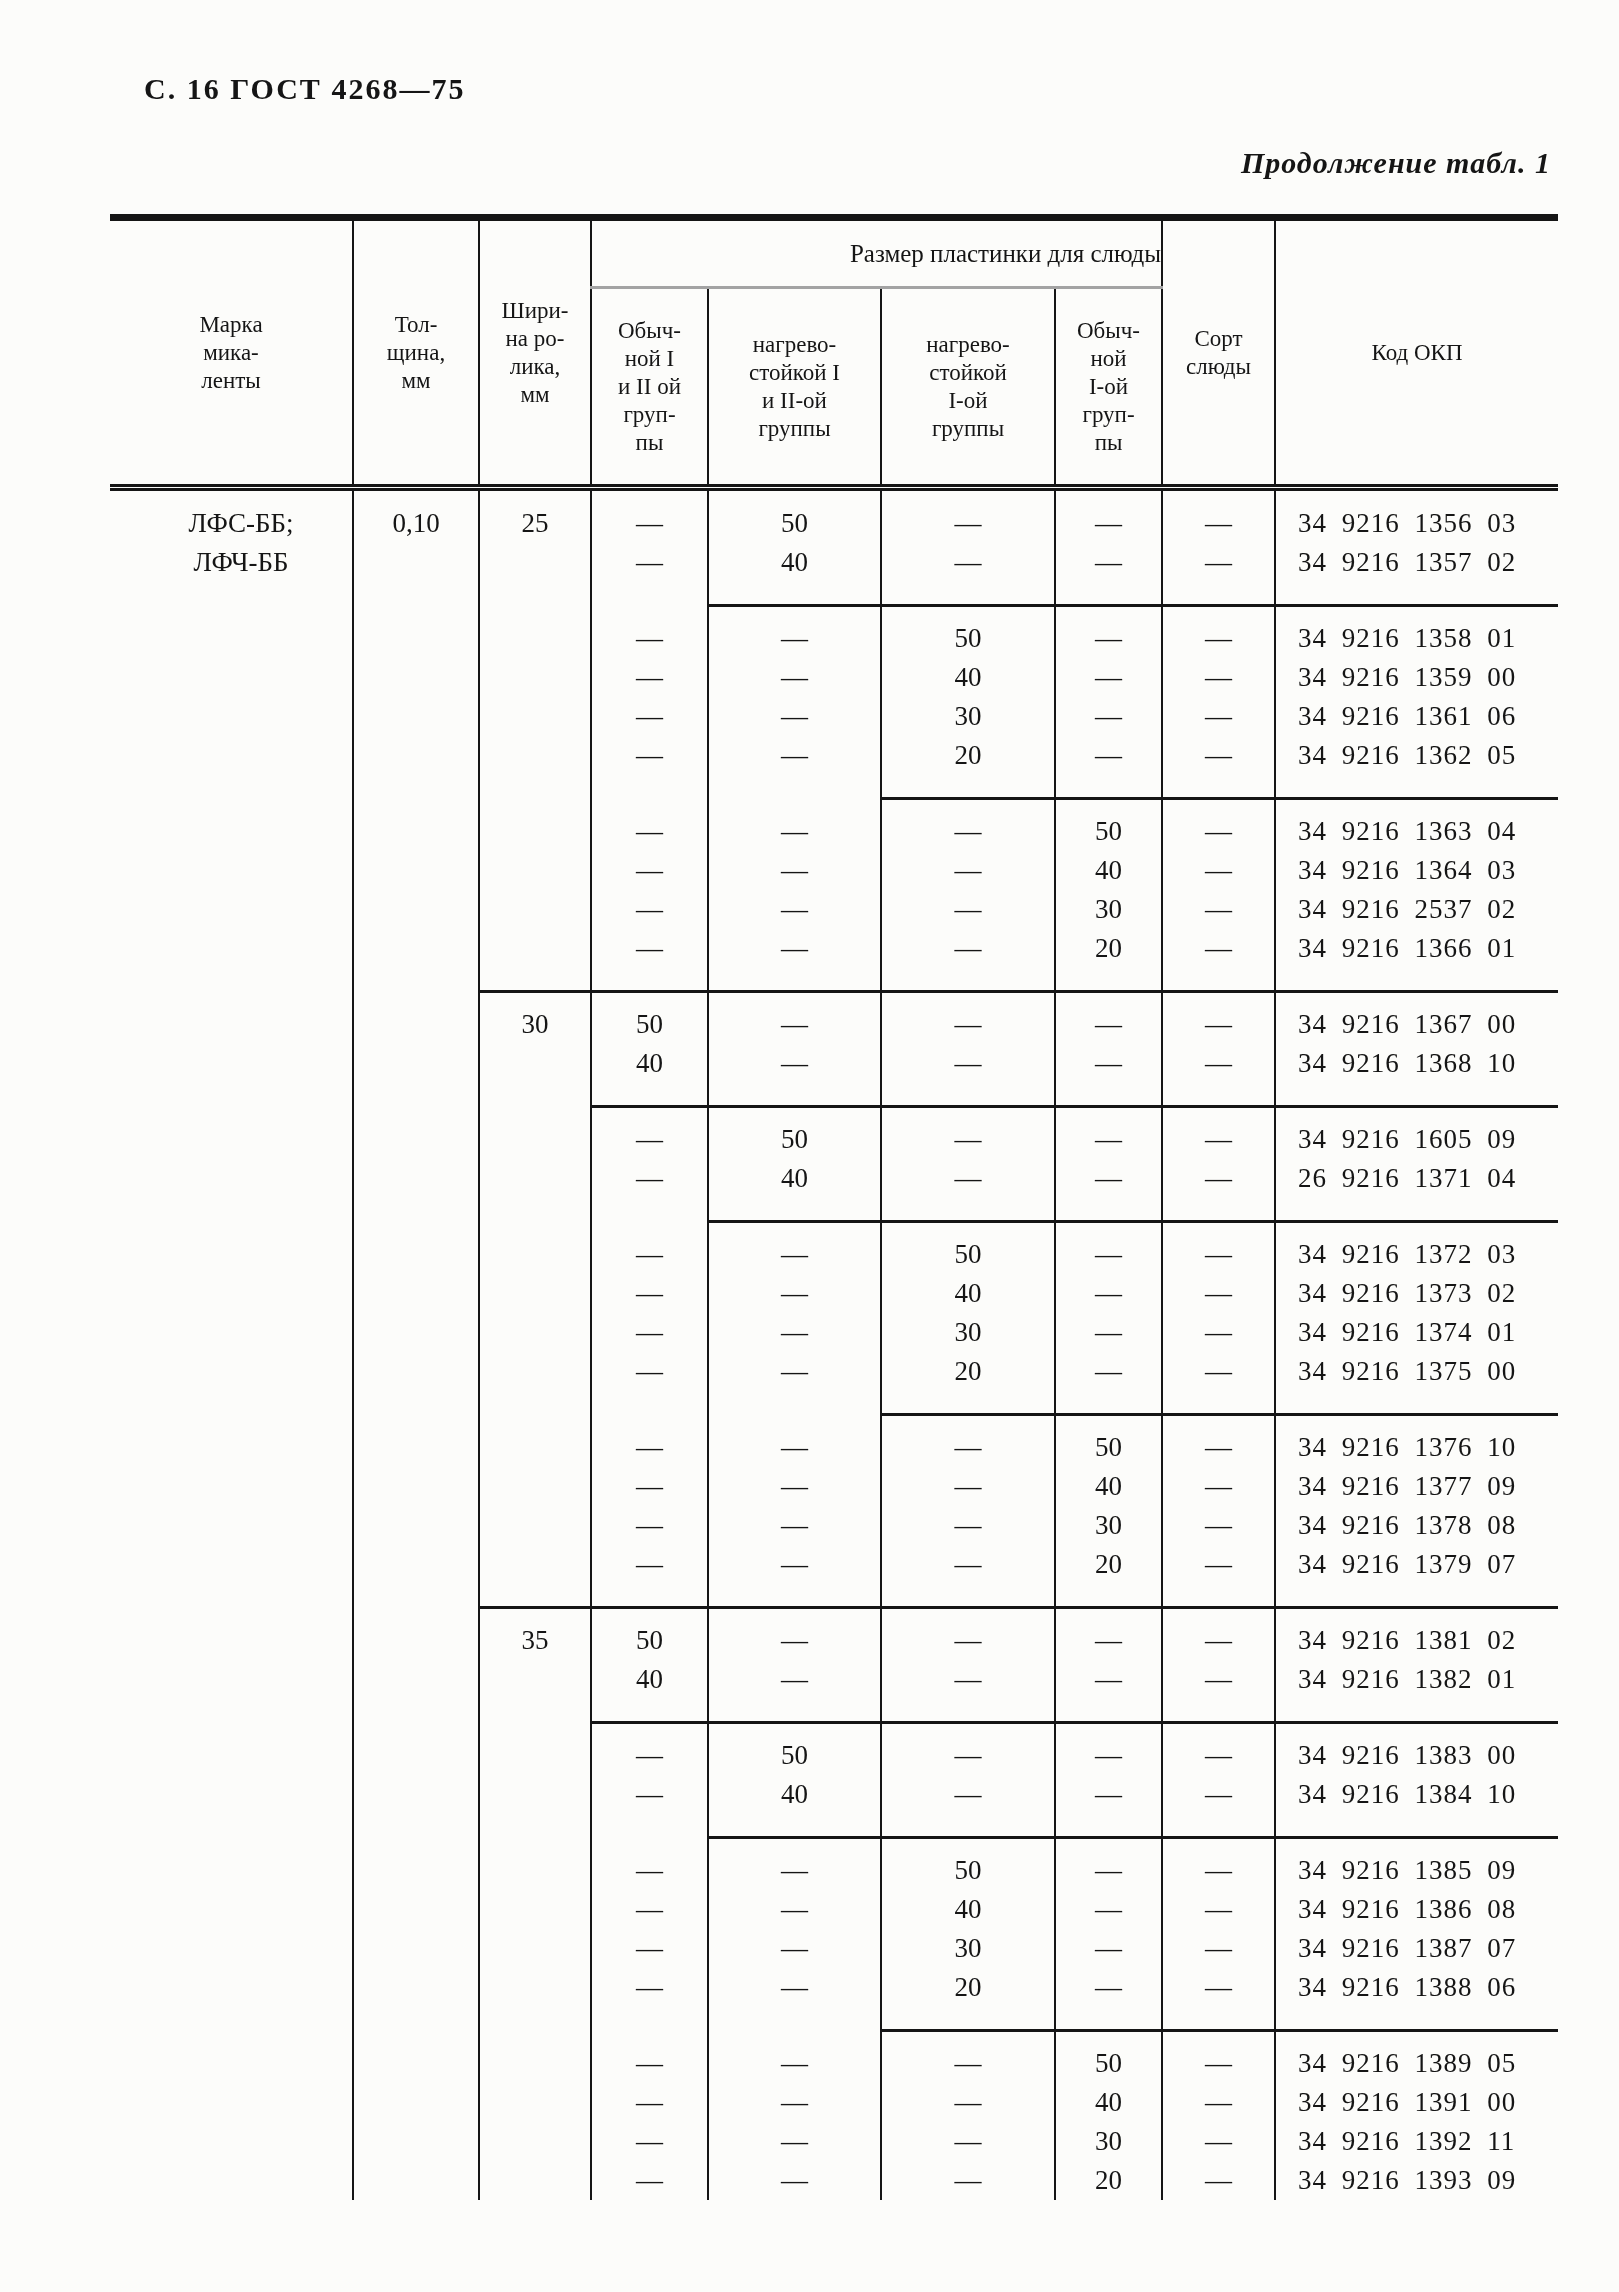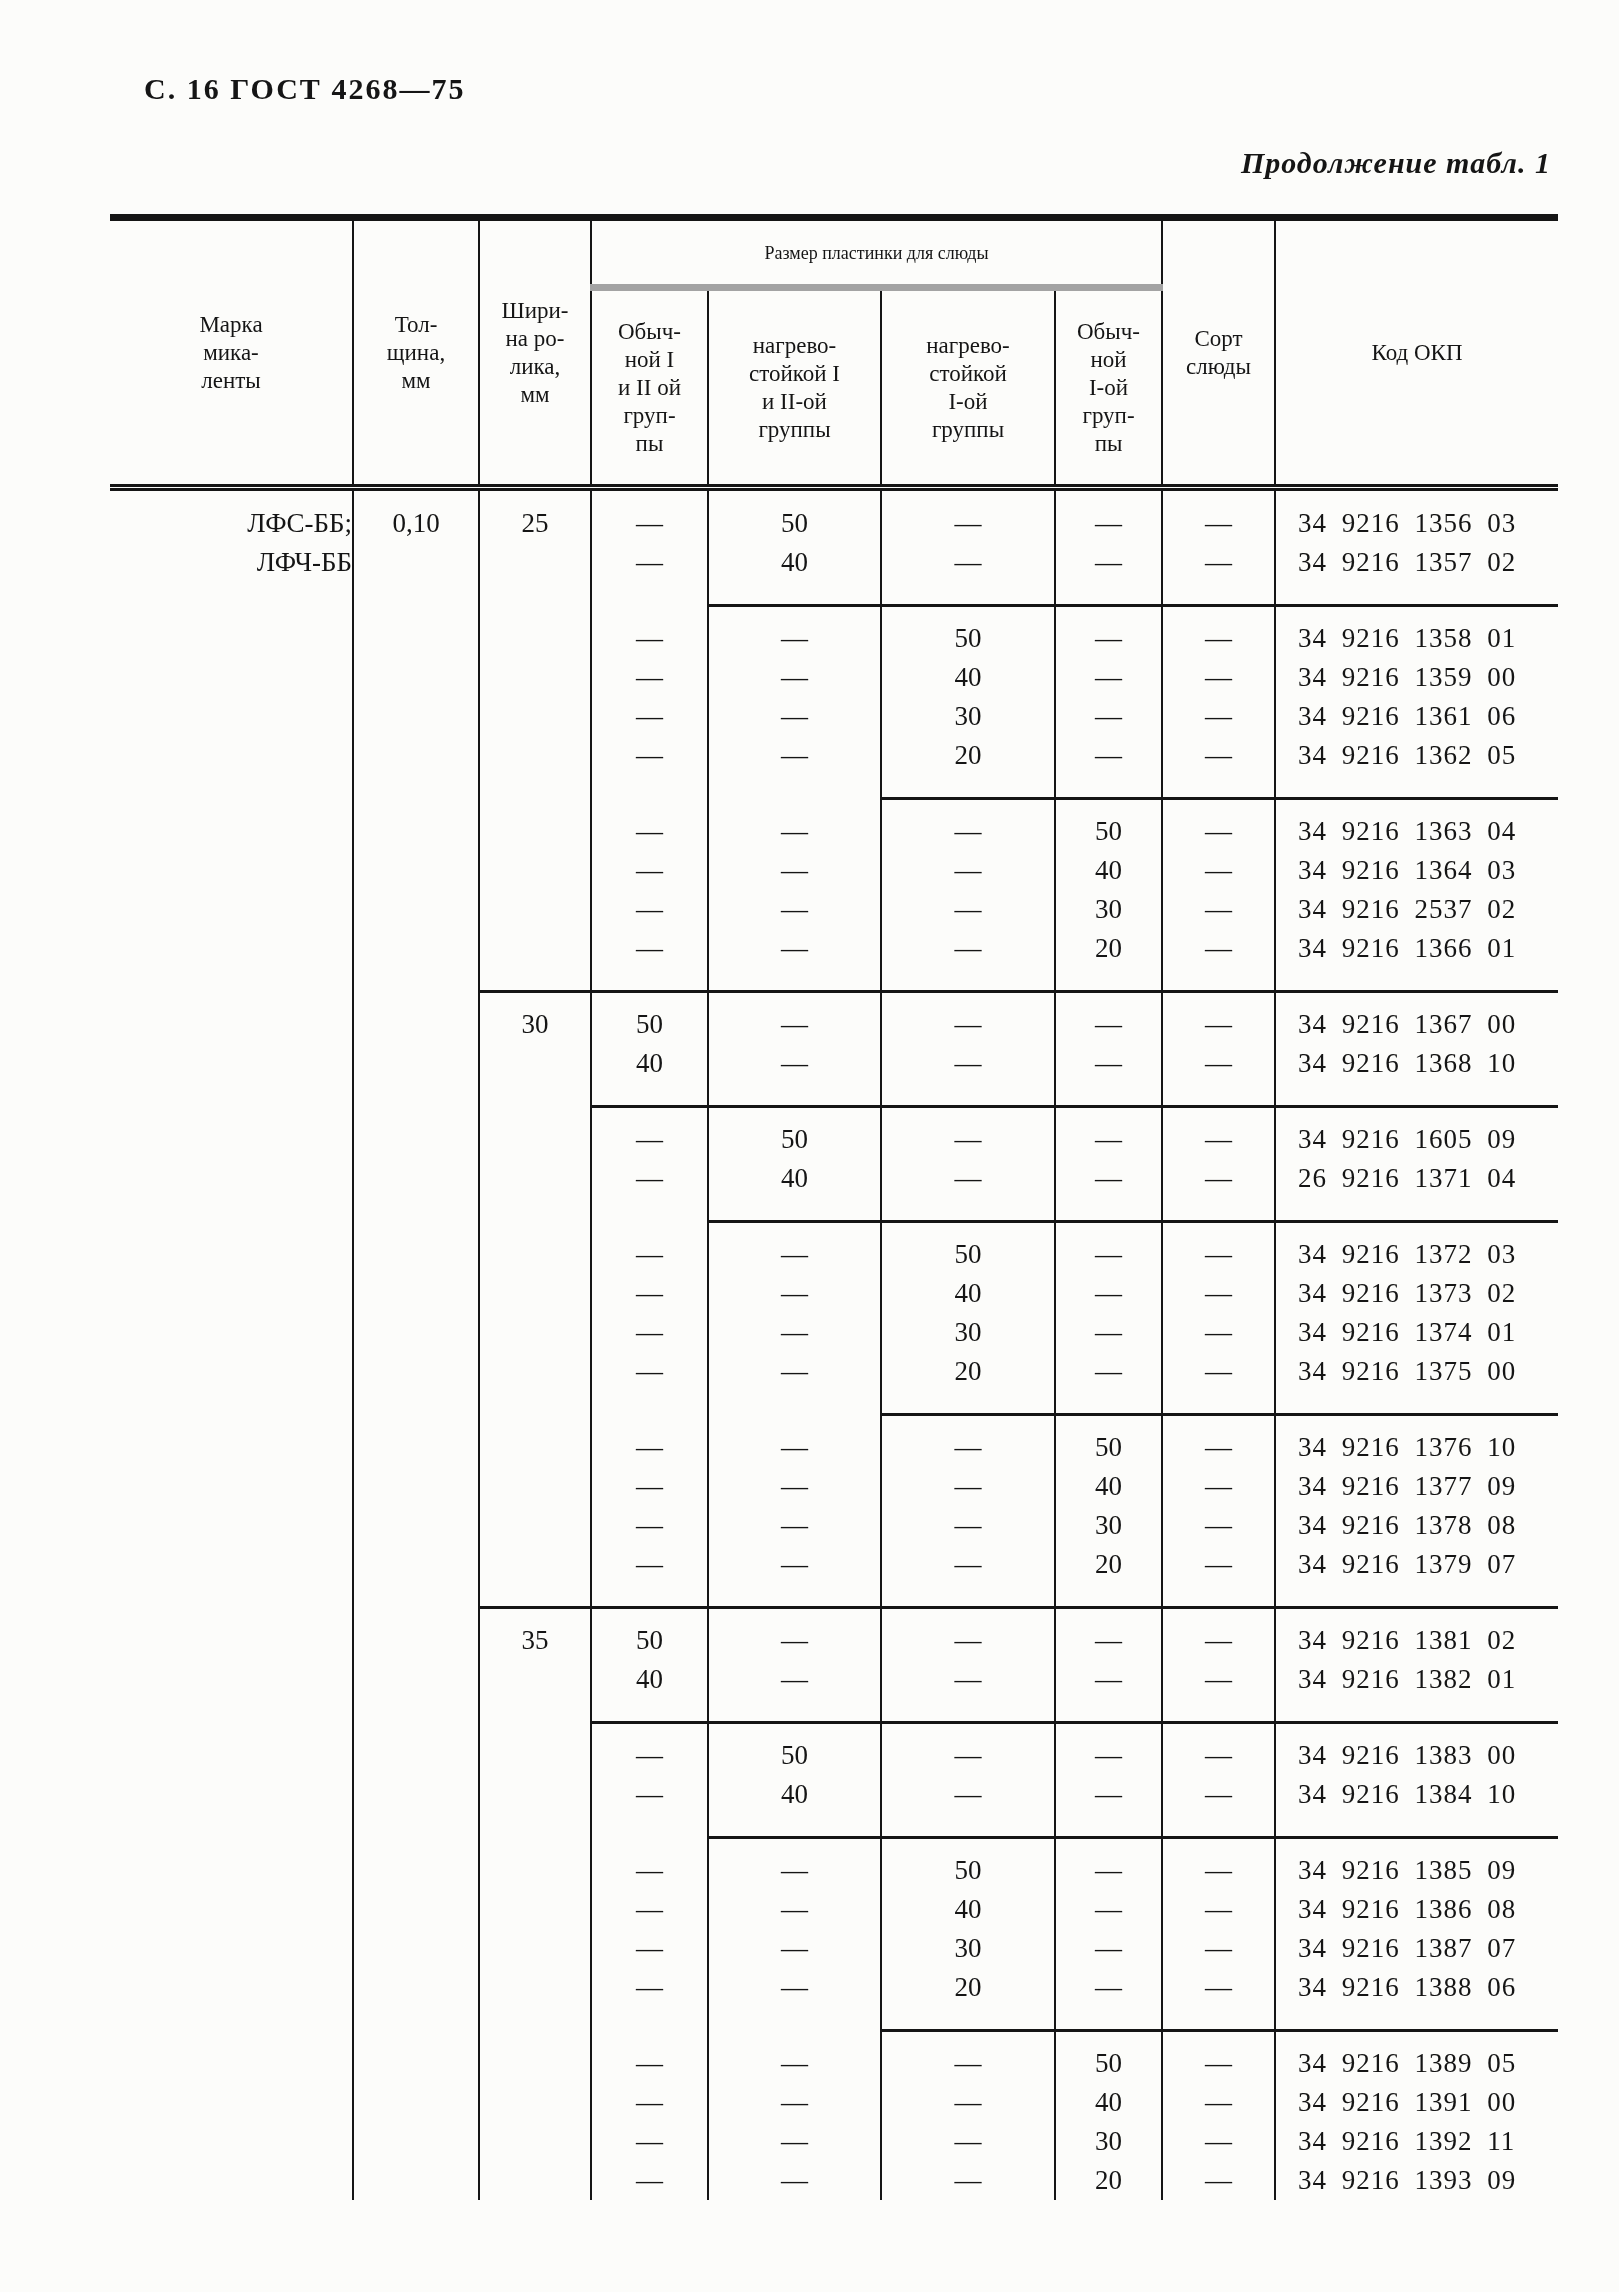--- a/index.html
+++ b/index.html
@@ -37,36 +37,37 @@
   }
   .noR { border-right:none !important; }
   thead th {
     font-weight:normal;
     font-size:23px; line-height:28px;
     white-space:pre-line;
     vertical-align:middle; text-align:center;
   }
   th.group {
     height:70px;
-    border-bottom:7px solid #a3a3a3;
-    font-size:18px;
+    border-bottom:3px solid #a3a3a3;
+    font-size:25px;
+    text-align:right;
   }
   th.sub { height:198px; }
   tr.sep td {
     height:4px;
     border-top:3px solid #151515;
     border-bottom:3px solid #151515;
   }
   tbody td {
     height:39px;
     font-size:27px;
     text-align:center; vertical-align:middle;
     white-space:nowrap;
   }
-  tbody td.c0 { text-align:right; padding-left:20px; }
+  tbody td.c0 { text-align:center; padding-left:20px; }
   tbody td.c8 { text-align:left; padding-left:22px; word-spacing:7px; letter-spacing:1px; }
   tr.lead td { padding-top:14px; height:53px; }
   tr.rule td { height:24px; }
   tr.rule td.rl { border-bottom:3px solid #151515; }
   tr.gapr td { height:13px; }
 </style>
 </head>
 <body>
 
 <div class="page">

